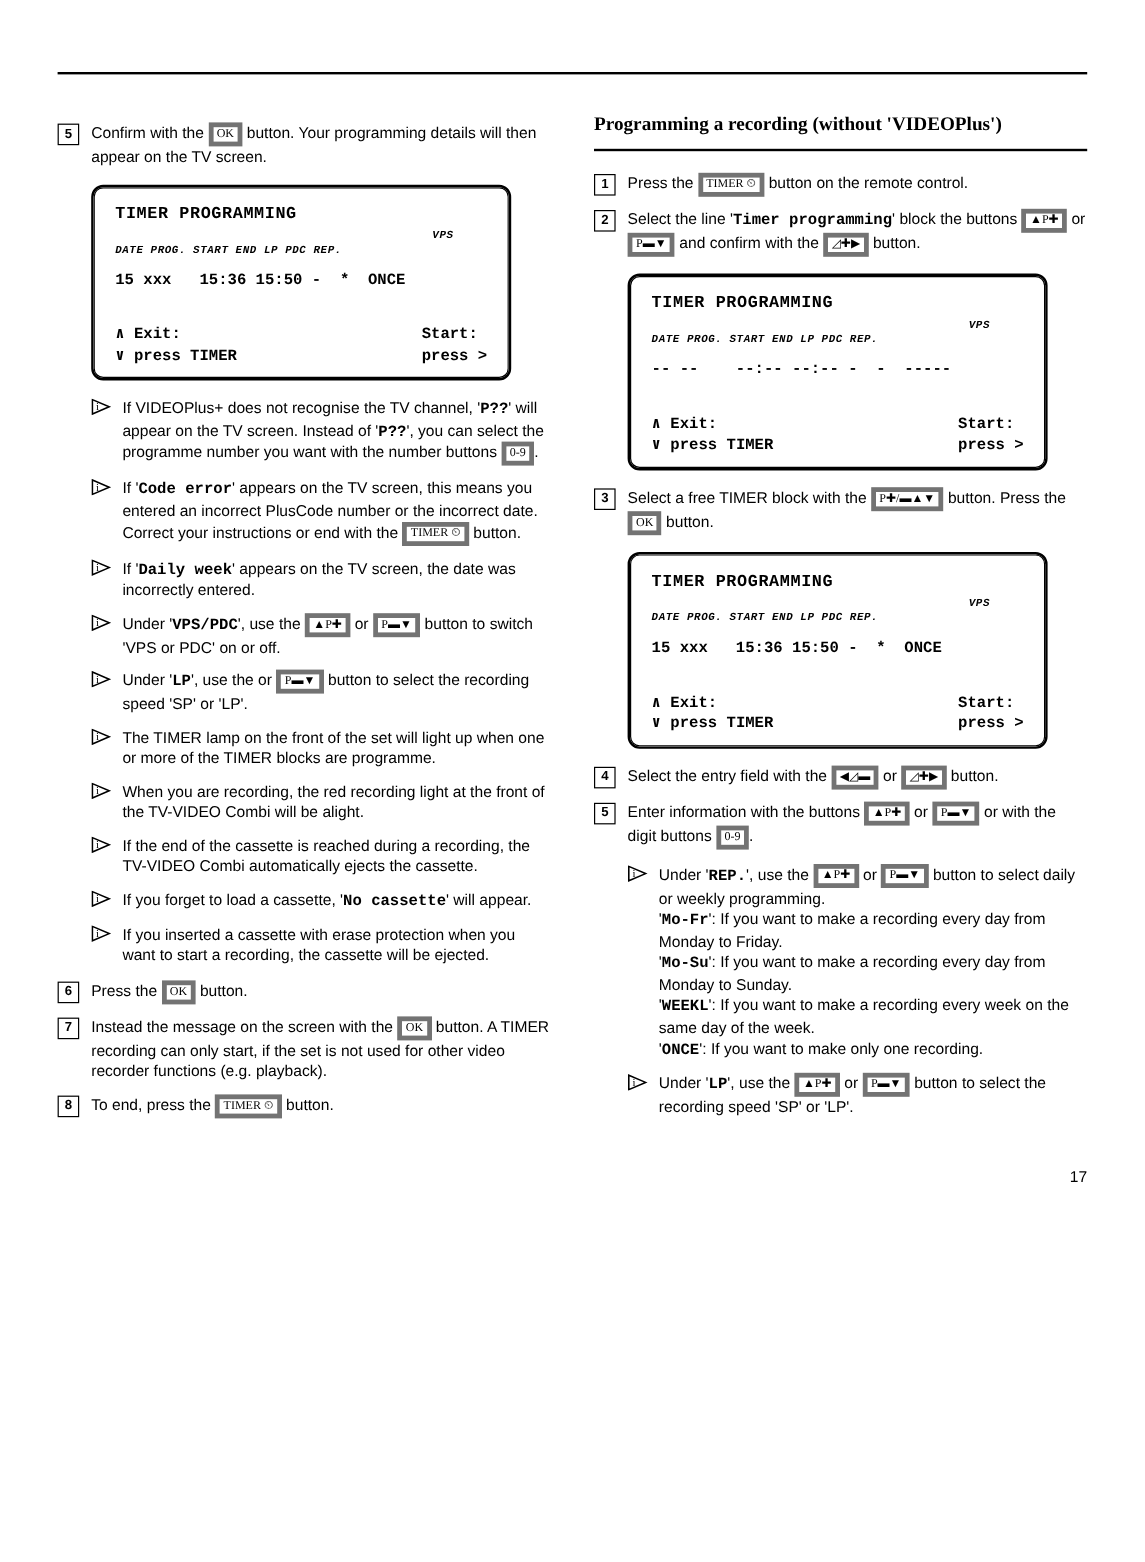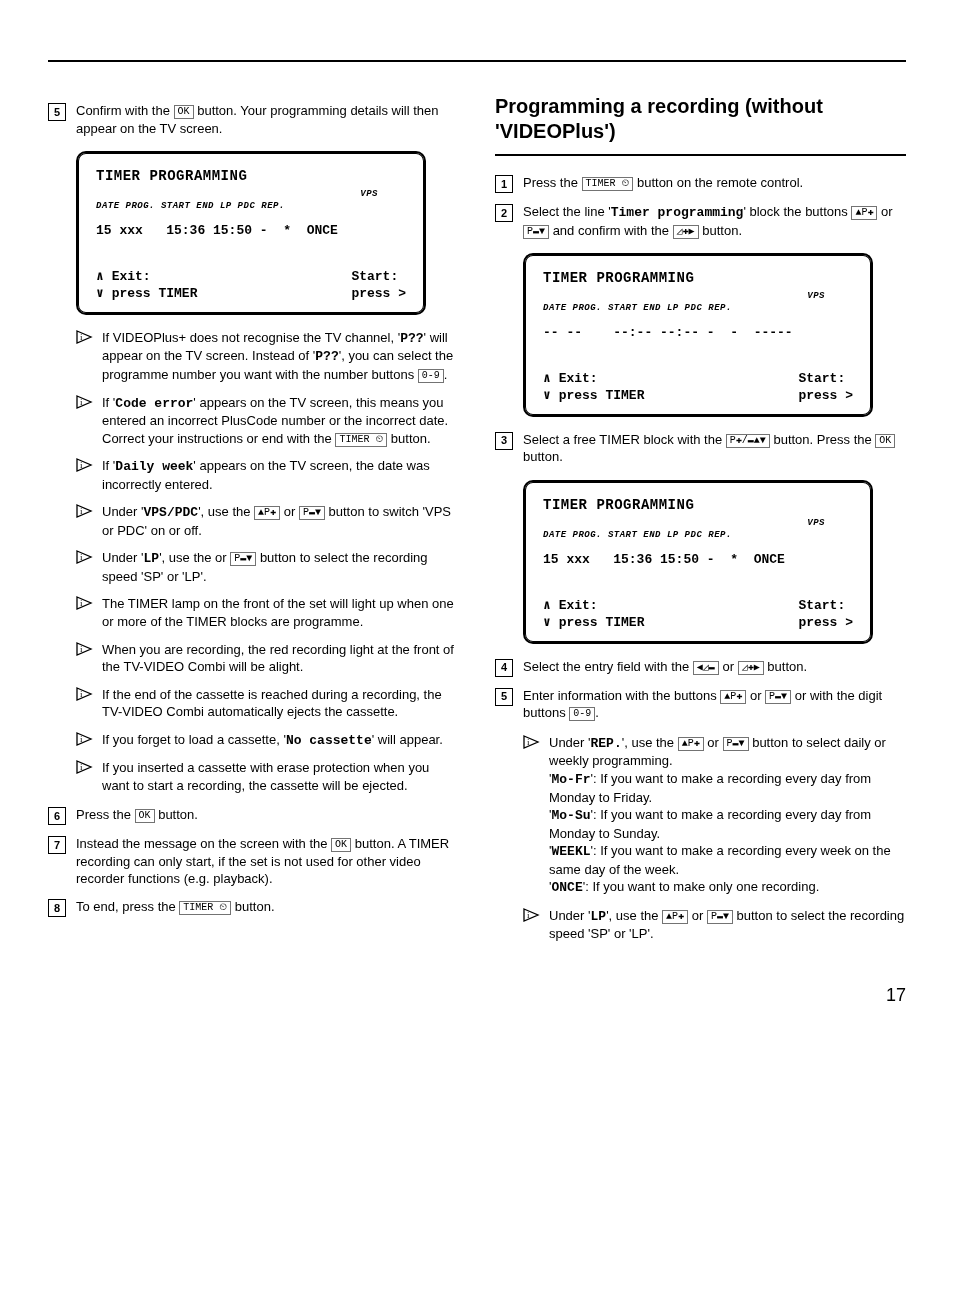--- a/index.html
+++ b/index.html
@@ -58,26 +58,26 @@
   .note-body {
     flex: 1;
   }
   .notes-block {
     margin-left: 28px;
     margin-top: 12px;
     margin-bottom: 12px;
   }
   .btn {
     display: inline-block;
-    border: 1px solid #737373;
+    border: 4px solid #737373;
     font-size: 10px;
     line-height: 1;
     padding: 1px 3px;
     vertical-align: 1px;
-    font-family: Liberation Mono, monospace;
+    font-family: Liberation Serif, serif;
     white-space: nowrap;
   }
   .mono {
     font-family: "Courier New", Courier, monospace;
     font-weight: bold;
   }
   .tvbox {
     margin: 14px 0 14px 28px;
     width: 310px;
     border: 2px solid #000;
@@ -120,34 +120,35 @@
     white-space: pre;
   }
   .tv-footer {
     font-size: 13px;
     font-weight: bold;
     display: flex;
     justify-content: space-between;
   }
   .tv-footer .col1, .tv-footer .col2 { white-space: pre; }
   h2.section-title {
-    font-size: 20px;
+    font-size: 16px;
     font-weight: bold;
     margin: 0 0 4px 0;
     line-height: 1.25;
+    font-family: Liberation Serif, serif;
   }
   .section-underline {
     border-bottom: 2px solid #000;
     margin-bottom: 18px;
     padding-bottom: 6px;
   }
   .page-num {
     text-align: right;
     margin-top: 28px;
-    font-size: 18px;
+    font-size: 13px;
   }
 </style>
 </head>
 <body>
 
 <div class="topbar"></div>
 
 <div class="columns">
 
   <div class="col">

